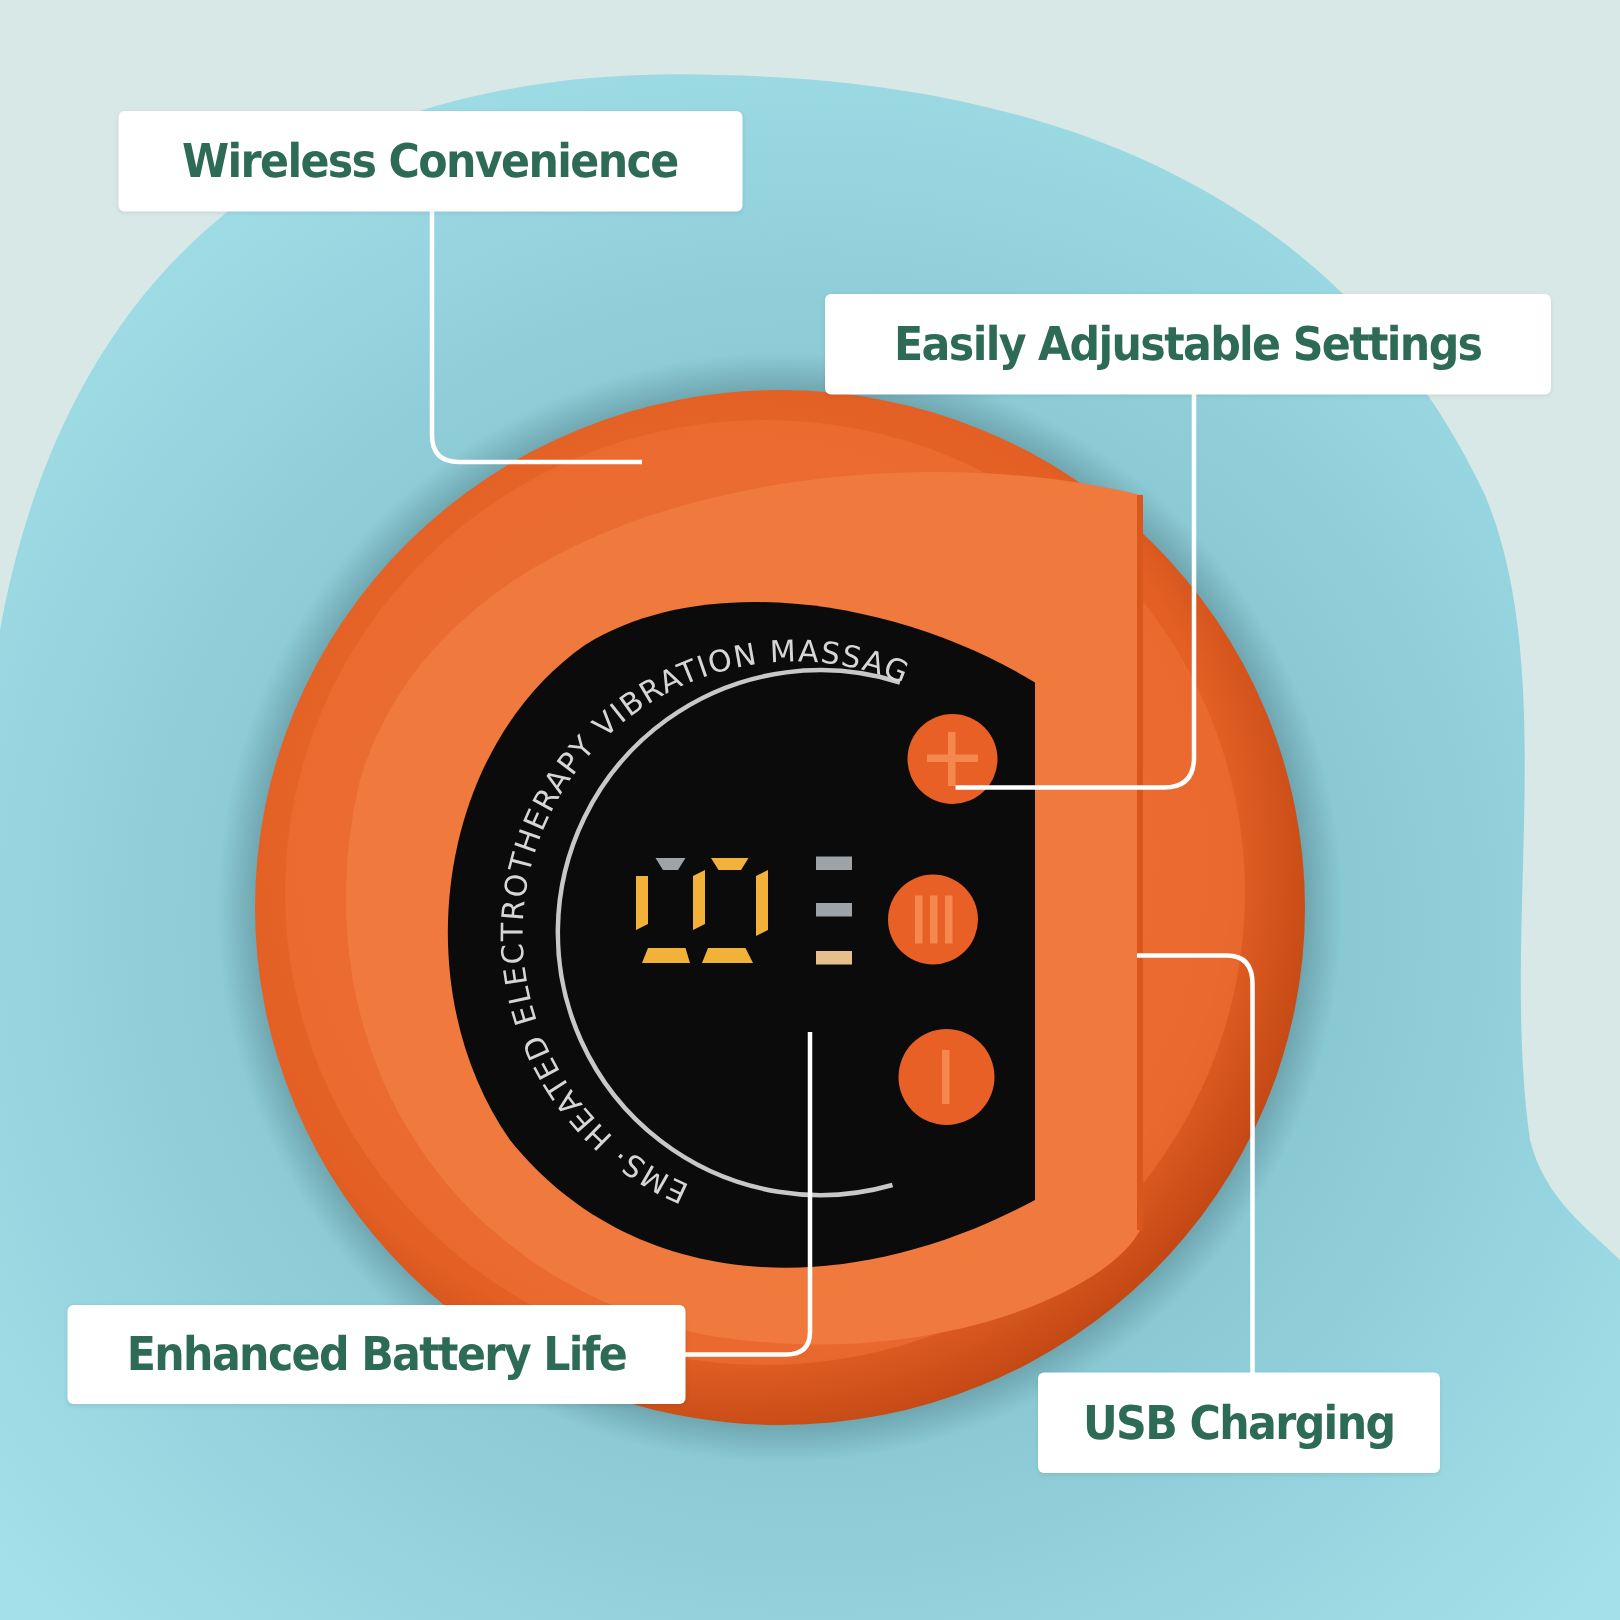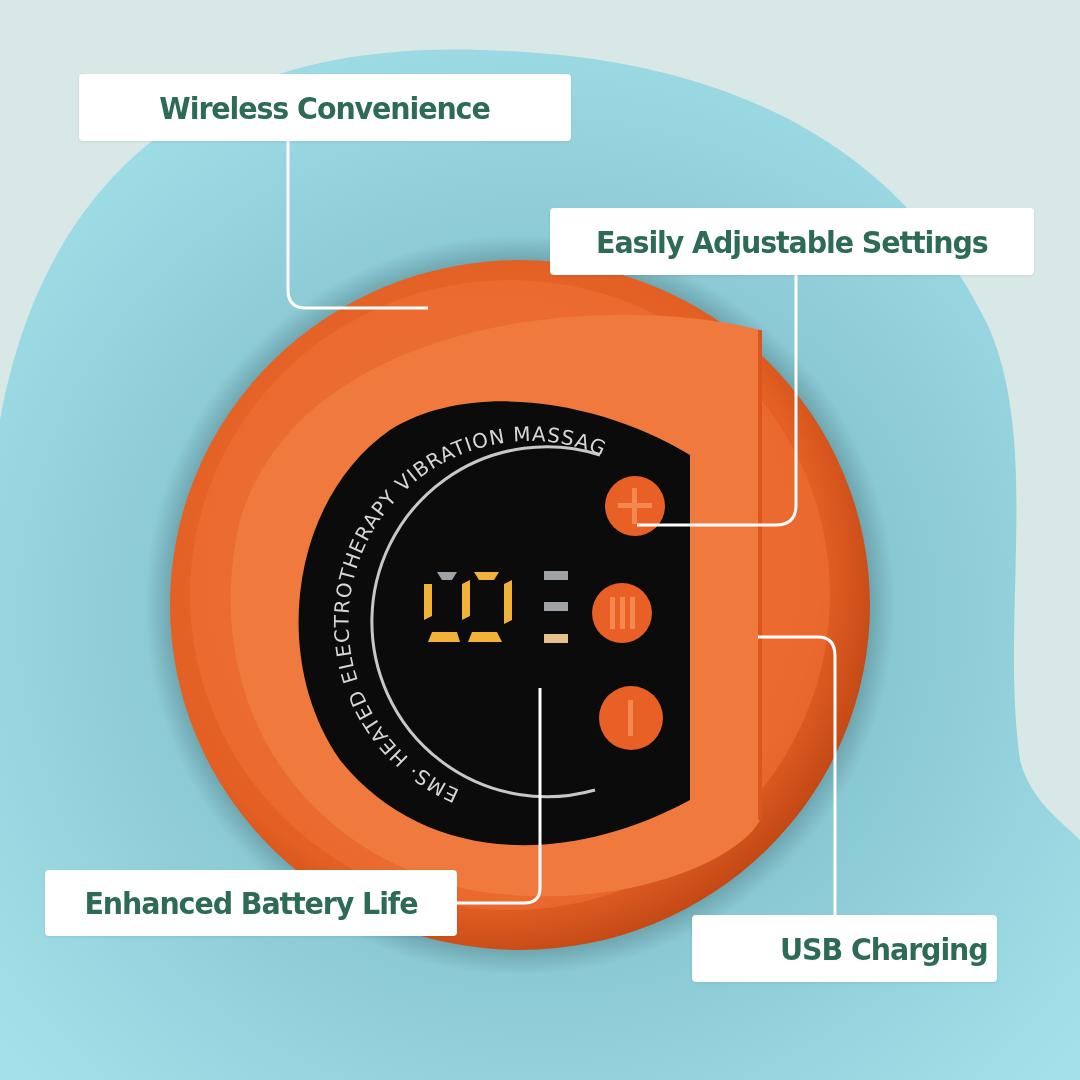--- a/index.html
+++ b/index.html
@@ -93,29 +93,29 @@
     </g>
 
     <g fill="none" stroke="#ffffff" stroke-width="3">
       <path d="M 288 140 L 288 290 Q 288 308 306 308 L 428 308"></path>
       <path d="M 796 262 L 796 505 Q 796 525 776 525 L 637 525"></path>
       <path d="M 540 688 L 540 888 Q 540 903 524 903 L 456 903"></path>
       <path d="M 758 637 L 818 637 Q 835 637 835 656 L 835 916"></path>
     </g>
   </svg>
 
-  <div class="label" style="left:79px; top:74px; width:492px; height:67px;">
+  <div class="label" style="left:79px; top:74px; width:416px; height:67px;">
     <span>Wireless Convenience</span>
   </div>
-  <div class="label" style="left:550px; top:208px; width:484px; height:67px;">
+  <div class="label" style="left:550px; top:196px; width:484px; height:67px;">
     <span>Easily Adjustable Settings</span>
   </div>
   <div class="label" style="left:45px; top:870px; width:412px; height:66px;align-items:center;">
     <span>Enhanced Battery Life</span>
   </div>
-  <div class="label" style="left:692px; top:915px; width:305px; height:67px;justify-content:flex-end;">
+  <div class="label" style="left:692px; top:915px; width:268px; height:67px;">
     <span>USB Charging</span>
   </div>
 
   <div style="position:absolute;left:605px;top:476px;width:60px;height:60px;border-radius:50%;"></div>
   <div style="position:absolute;left:592px;top:583px;width:60px;height:60px;border-radius:50%;"></div>
   <div style="position:absolute;left:599px;top:686px;width:64px;height:64px;border-radius:50%;"></div>
 </div>
 
 </body></html>

